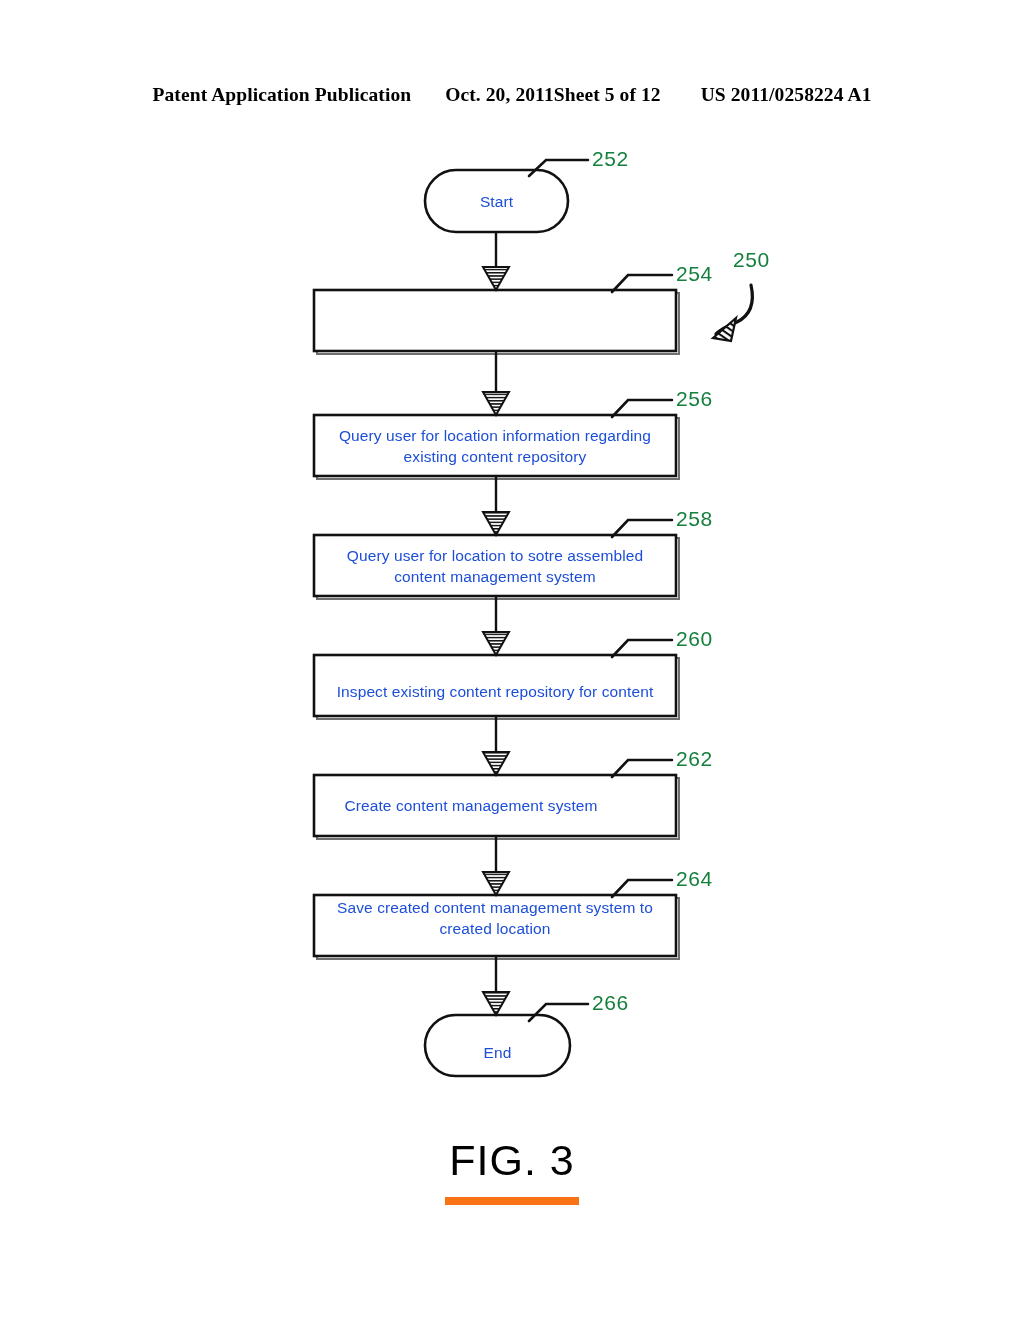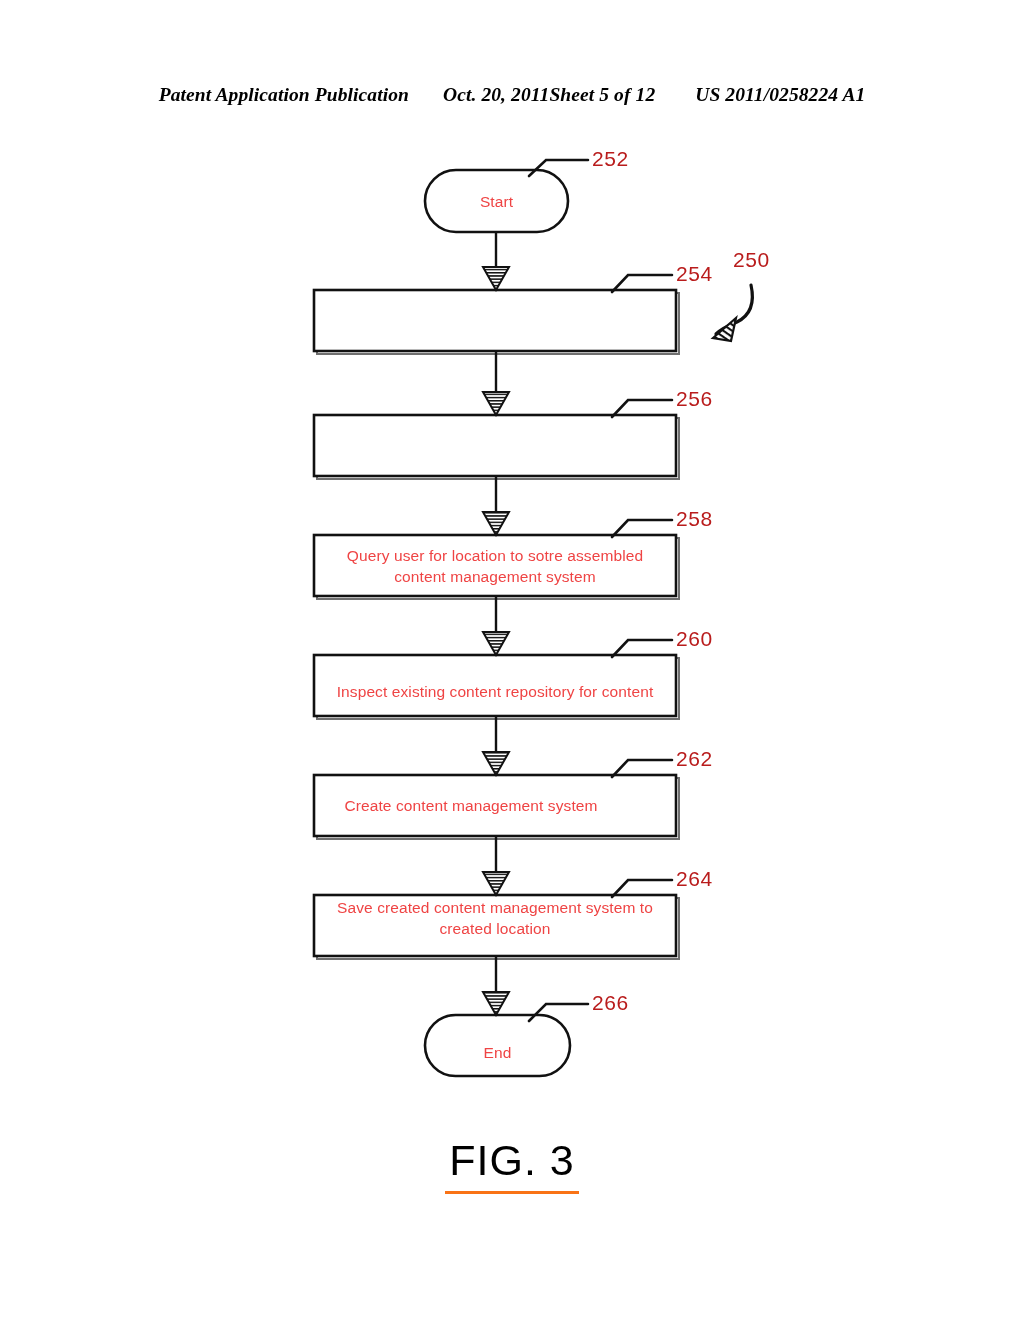--- a/index.html
+++ b/index.html
@@ -26,21 +26,20 @@
     height: 30px;
     display: flex;
     flex-direction: row;
     align-items: baseline;
     justify-content: center;
     font-family: "Liberation Serif", serif;
     font-weight: bold;
     font-size: 19.5px;
     letter-spacing: 0.1px;
     white-space: nowrap;
-    font-style: italic;
   }
   #page-header .hdr-pub   { margin-right: 34px; }
   #page-header .hdr-date  { margin-right: 0; }
   #page-header .hdr-sheet { margin-right: 40px; }
   #page-header .hdr-num   { }
 
   
   #figure-canvas {
     position: absolute;
     left: 0;
@@ -60,50 +59,50 @@
   
   .node-label {
     position: absolute;
     display: flex;
     align-items: center;
     justify-content: center;
     text-align: center;
     font-family: "Liberation Sans", sans-serif;
     font-size: 15.5px;
     line-height: 21px;
-    color: #ef4444;
+    color: #1d4ed8;
     letter-spacing: 0.1px;
     pointer-events: none;
   }
   .terminal-label { font-size: 15.5px; }
 
   .ref-num {
     position: absolute;
     font-family: "Liberation Sans", sans-serif;
     font-size: 21px;
-    color: #b91c1c;
+    color: #15803d;
     letter-spacing: 0.6px;
     white-space: nowrap;
   }
 
   #figure-caption {
     position: absolute;
     left: 0;
     top: 1136px;
     width: 1024px;
     text-align: center;
     font-family: "Liberation Sans", sans-serif;
     font-size: 43px;
     letter-spacing: 1px;
     color: #000000;
   }
   #figure-caption .cap-inner {
     display: inline-block;
-    border-bottom: 3px solid #f97316;
-    padding: 0 4px 6px 4px;
+    border-bottom: 8px solid #f97316;
+    padding: 0 4px 12px 4px;
   }
 </style>
 </head>
 <body>
 
 <div id="page-header">
   <span class="hdr-pub">Patent Application Publication</span>
   <span class="hdr-date">Oct. 20, 2011</span>
   <span class="hdr-sheet">Sheet 5 of 12</span>
   <span class="hdr-num">US 2011/0258224 A1</span>
@@ -197,20 +196,26 @@
     </g>
 
     <g>
       <polygon points="713,338 736,318 731,341" fill="url(#hatchDiag)" stroke="#111111" stroke-width="2.2"></polygon>
     </g>
   </svg>
 
   <div class="node-label terminal-label" style="left:425px; top:170px; width:143px; height:62px;">Start</div>
 
 
+  <div class="node-label" style="left:314px; top:415px; width:362px; height:61px;">
+    <span>
+      <span>Query user for location information regarding</span><br>
+      <span>existing content repository</span>
+    </span>
+  </div>
 
   <div class="node-label" style="left:314px; top:535px; width:362px; height:61px;align-items:center;">
     <span>
       <span>Query user for location to sotre assembled</span><br>
       <span>content management system</span>
     </span>
   </div>
 
   <div class="node-label" style="left:314px; top:655px; width:362px; height:72px;">Inspect existing content repository for content</div>
 

